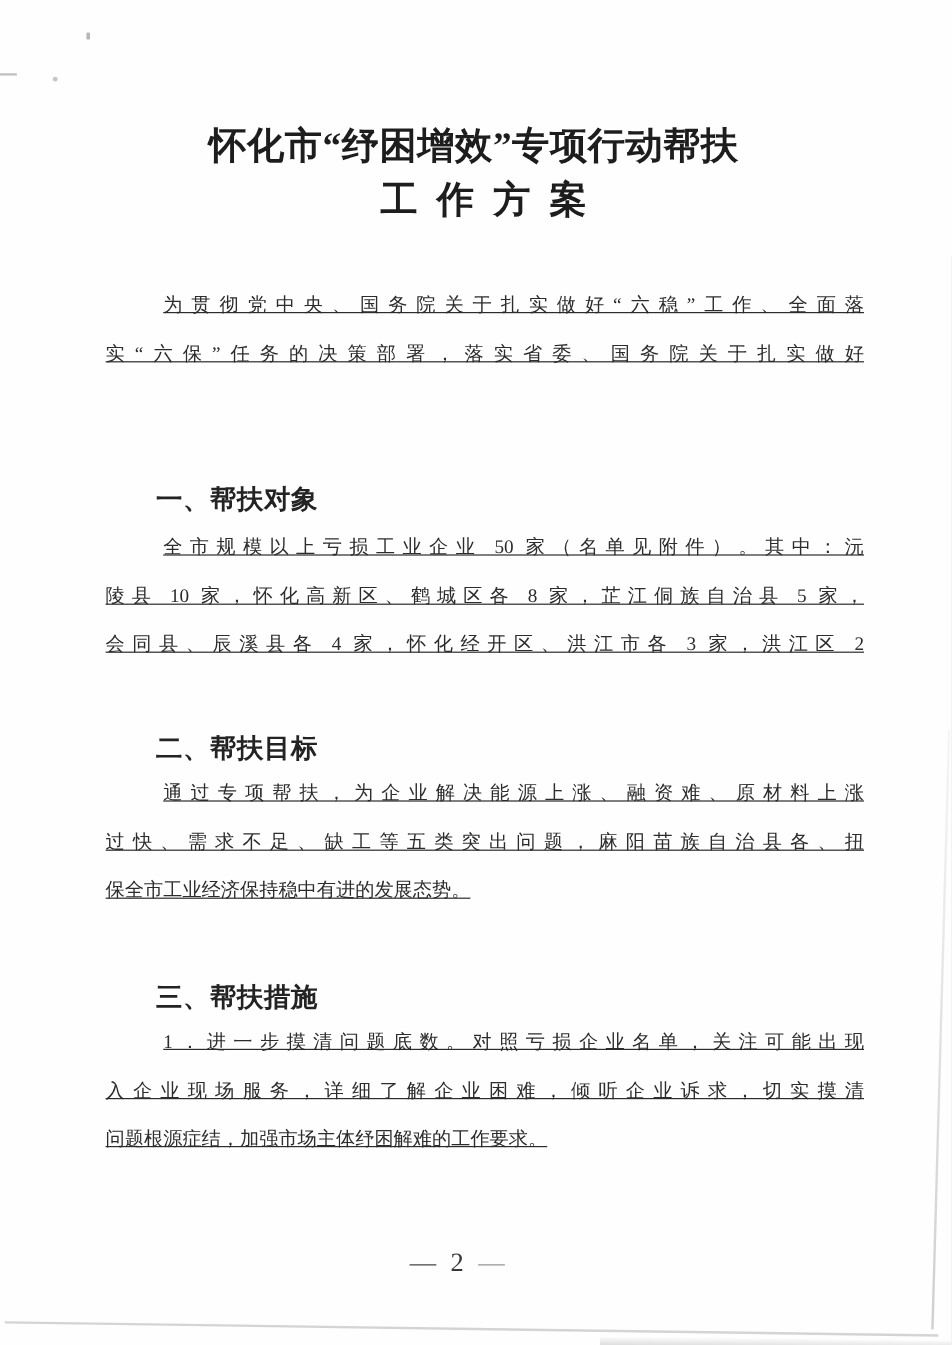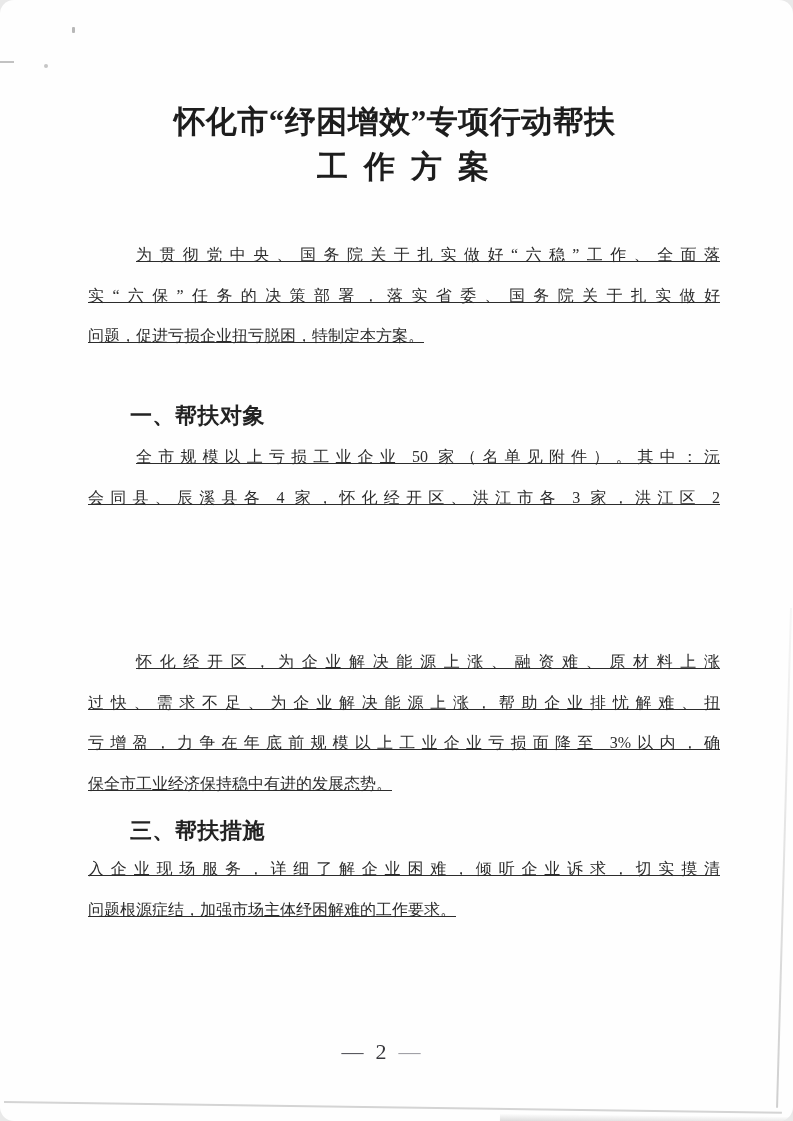--- a/index.html
+++ b/index.html
@@ -4,21 +4,20 @@
 <style>
   html, body { margin: 0; padding: 0; background: #e9e9e9; }
   .page {
     position: relative;
     width: 793px;
     height: 1121px;
     background: #fefefe;
     overflow: hidden;
     font-family: "Liberation Serif", "DejaVu Serif", serif;
     color: #2b2b2b;
-    border-radius: 14px;
   }
   
   .doc-title {
     position: absolute;
     left: 0;
     width: 790px;
     text-align: center;
     font-family: "Liberation Serif", "DejaVu Serif", serif;
     font-weight: bold;
     color: #1d1d1d;
@@ -91,38 +90,39 @@
 <body>
 
 <div class="page">
 
   <div class="doc-title l1">怀化市“纾困增效”专项行动帮扶</div>
   <div class="doc-title l2">工作方案</div>
 
   <div class="para" style="top:235px">
     <div class="line first">为贯彻党中央、国务院关于扎实做好“六稳”工作、全面落</div>
     <div class="line">实“六保”任务的决策部署，落实省委、国务院关于扎实做好</div>
-    <div class="line last">问题，促进亏损企业扭亏脱困，特制定本方案。</div>
   </div>
 
   <div class="heading" style="top:396px">一、帮扶对象</div>
   <div class="para" style="top:437px">
     <div class="line first">全市规模以上亏损工业企业 50 家（名单见附件）。其中：沅</div>
+    <div class="line">陵县 10 家，怀化高新区、鹤城区各 8 家，芷江侗族自治县 5 家，</div>
     <div class="line">会同县、辰溪县各 4 家，怀化经开区、洪江市各 3 家，洪江区 2</div>
   </div>
 
+  <div class="heading" style="top:604px">二、帮扶目标</div>
   <div class="para" style="top:642px">
-    <div class="line first">怀化经开区，为企业解决能源上涨、融资难、原材料上涨</div>
-    <div class="line">过快、需求不足、为企业解决能源上涨，帮助企业排忧解难、扭</div>
-    <div class="line">亏增盈，力争在年底前规模以上工业企业亏损面降至 3%以内，确</div>
+    <div class="line first">通过专项帮扶，为企业解决能源上涨、融资难、原材料上涨</div>
+    <div class="line">过快、需求不足、缺工等五类突出问题，麻阳苗族自治县各、扭</div>
     <div class="line last">保全市工业经济保持稳中有进的发展态势。</div>
   </div>
 
   <div class="heading" style="top:811px">三、帮扶措施</div>
   <div class="para" style="top:849px">
+    <div class="line first">1．进一步摸清问题底数。对照亏损企业名单，关注可能出现</div>
     <div class="line">入企业现场服务，详细了解企业困难，倾听企业诉求，切实摸清</div>
     <div class="line last">问题根源症结，加强市场主体纾困解难的工作要求。</div>
   </div>
 
   <div class="footer">
     <span class="dash-l">—</span><span class="num">2</span><span class="dash-r">—</span>
   </div>
 
   <div class="artifact speck-1"></div>
   <div class="artifact edge-dash"></div>

